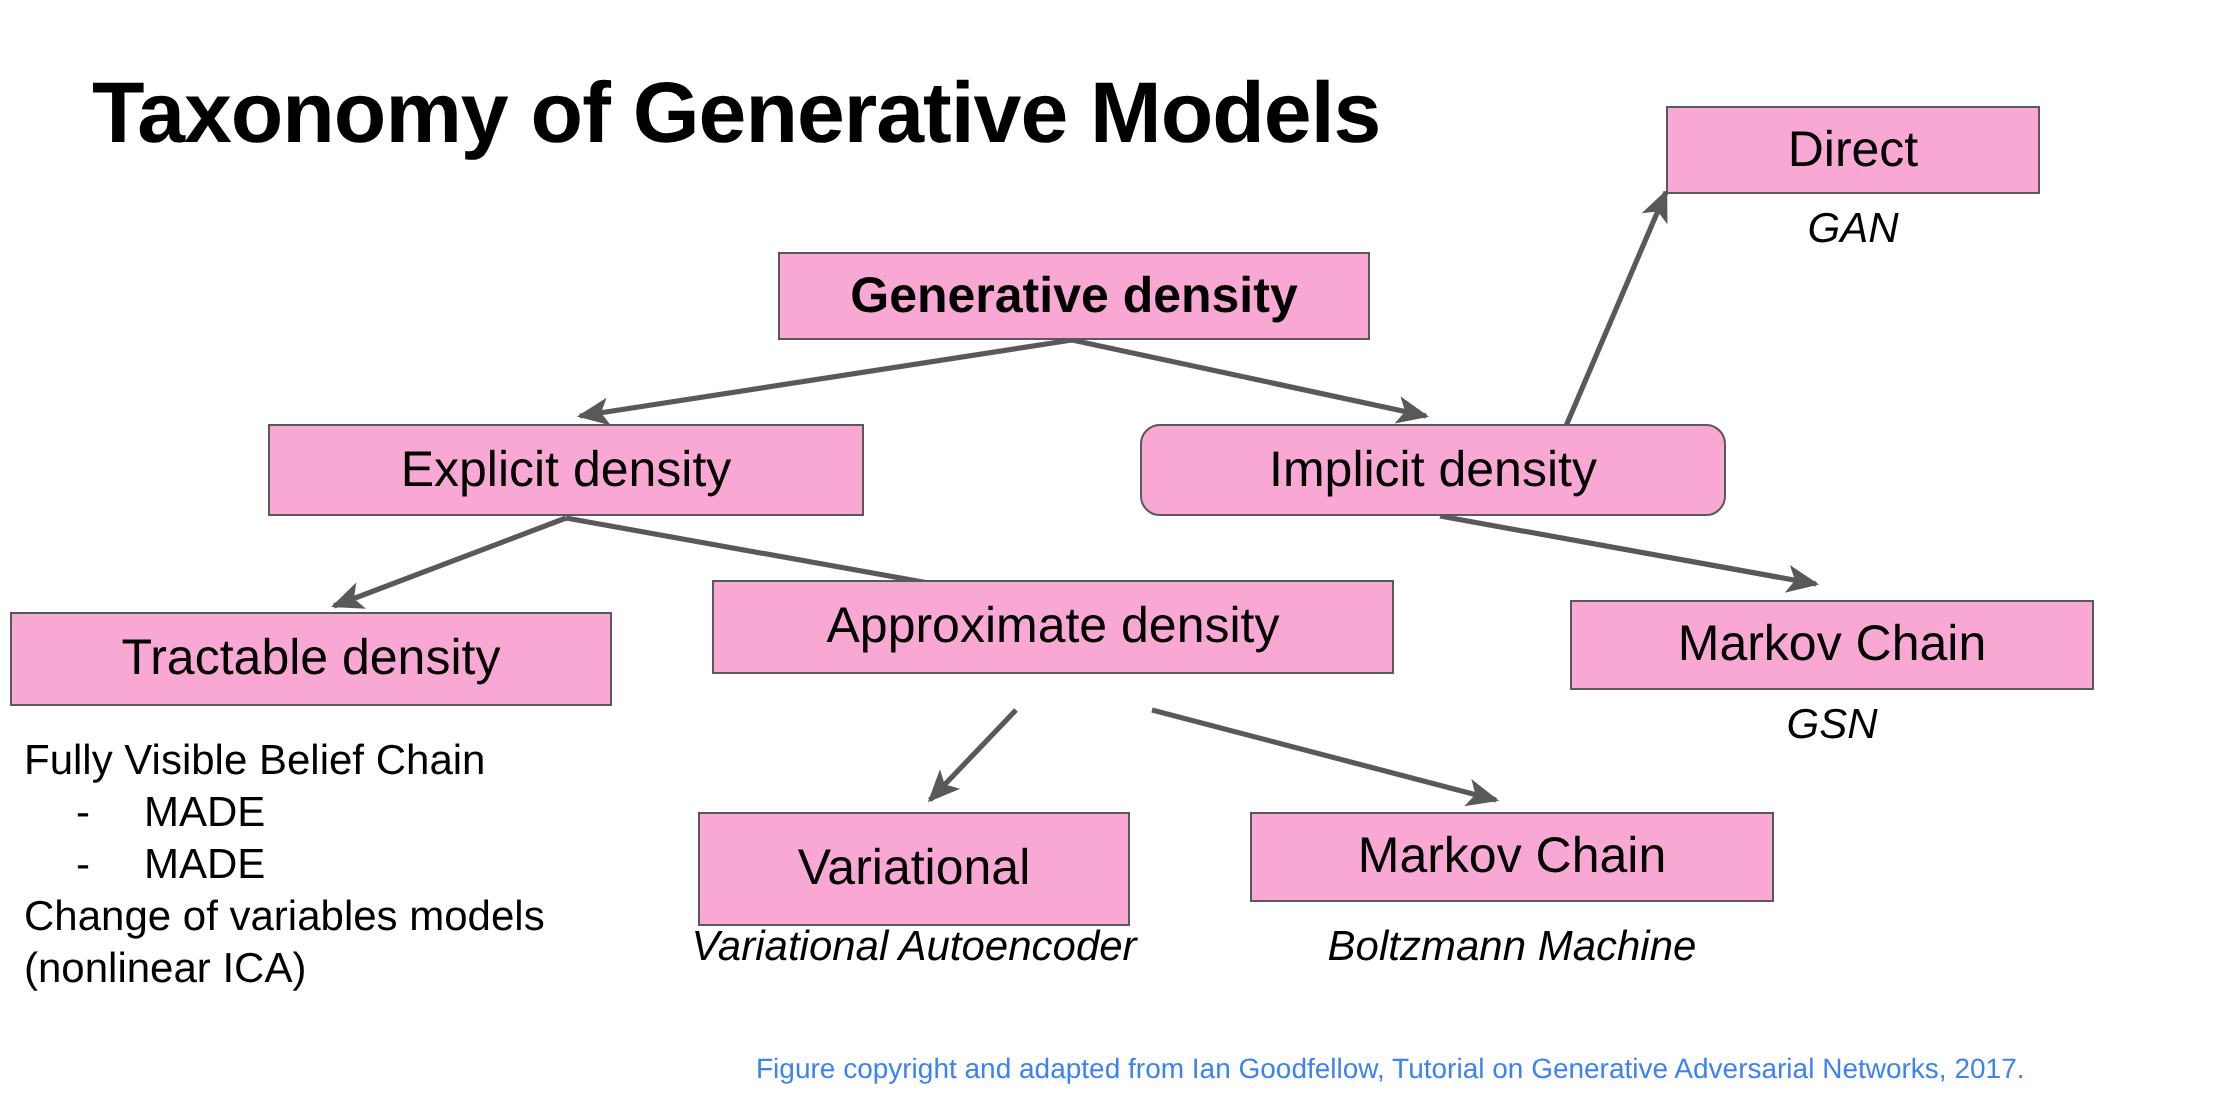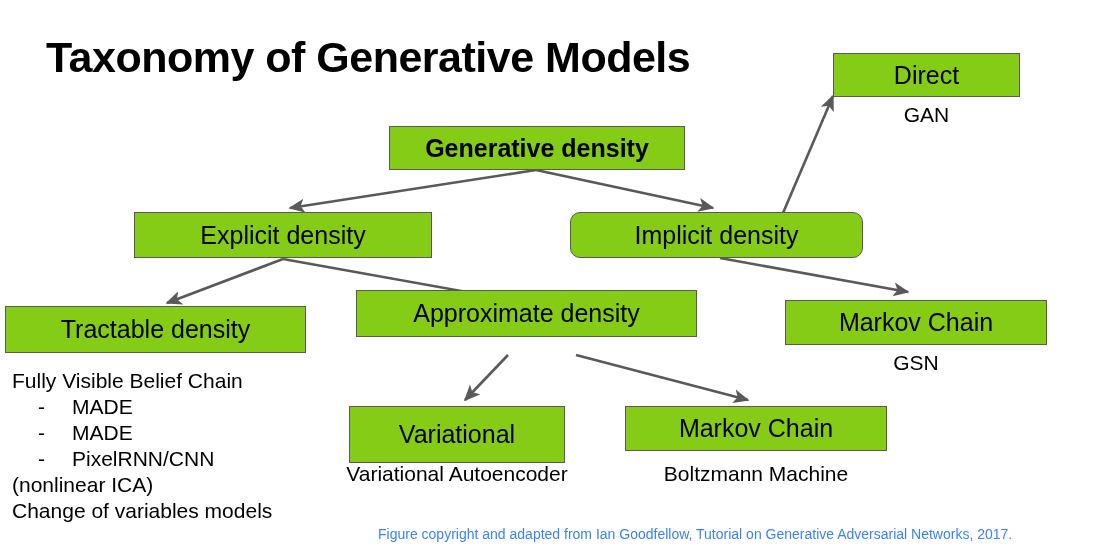--- a/index.html
+++ b/index.html
@@ -23,39 +23,40 @@
     left: 46px;
     top: 32px;
     font-size: 43px;
     line-height: 50px;
     font-weight: 700;
     letter-spacing: -0.5px;
     white-space: nowrap;
   }
   .node {
     position: absolute;
-    background: #84cc16;
+    background: #f9a8d4;
     border: 1px solid #595959;
     box-sizing: border-box;
     display: flex;
     align-items: center;
     justify-content: center;
     font-size: 25px;
     line-height: 1;
     color: #000000;
     white-space: nowrap;
   }
   .node.bold { font-weight: 700; }
   .caption {
     position: absolute;
     font-size: 21px;
     line-height: 1;
     white-space: nowrap;
     color: #000000;
     text-align: center;
+    font-style: italic;
   }
   .listblock {
     position: absolute;
     font-size: 21px;
     line-height: 26px;
     color: #000000;
     white-space: nowrap;
   }
   .listblock .sub {
     display: block;
@@ -137,22 +138,19 @@
   <div class="caption" style="left:625px; top:463px; width:262px;">Boltzmann Machine</div>
 
   <div class="listblock" style="left:12px; top:368px;">
     <span>Fully Visible Belief Chain</span>
     <span class="sub">
       <span class="dash">-</span><span>MADE</span>
     </span>
     <span class="sub">
       <span class="dash">-</span><span>MADE</span>
     </span>
-    <span class="sub">
-      <span class="dash">-</span><span>PixelRNN/CNN</span>
-    </span>
+    <span style="display:block;">Change of variables models</span>
     <span style="display:block;">(nonlinear ICA)</span>
-    <span style="display:block;">Change of variables models</span>
   </div>
 
   <div id="footer">Figure copyright and adapted from Ian Goodfellow, Tutorial on Generative Adversarial Networks, 2017.</div>
 
 </div>
 
 </body></html>

